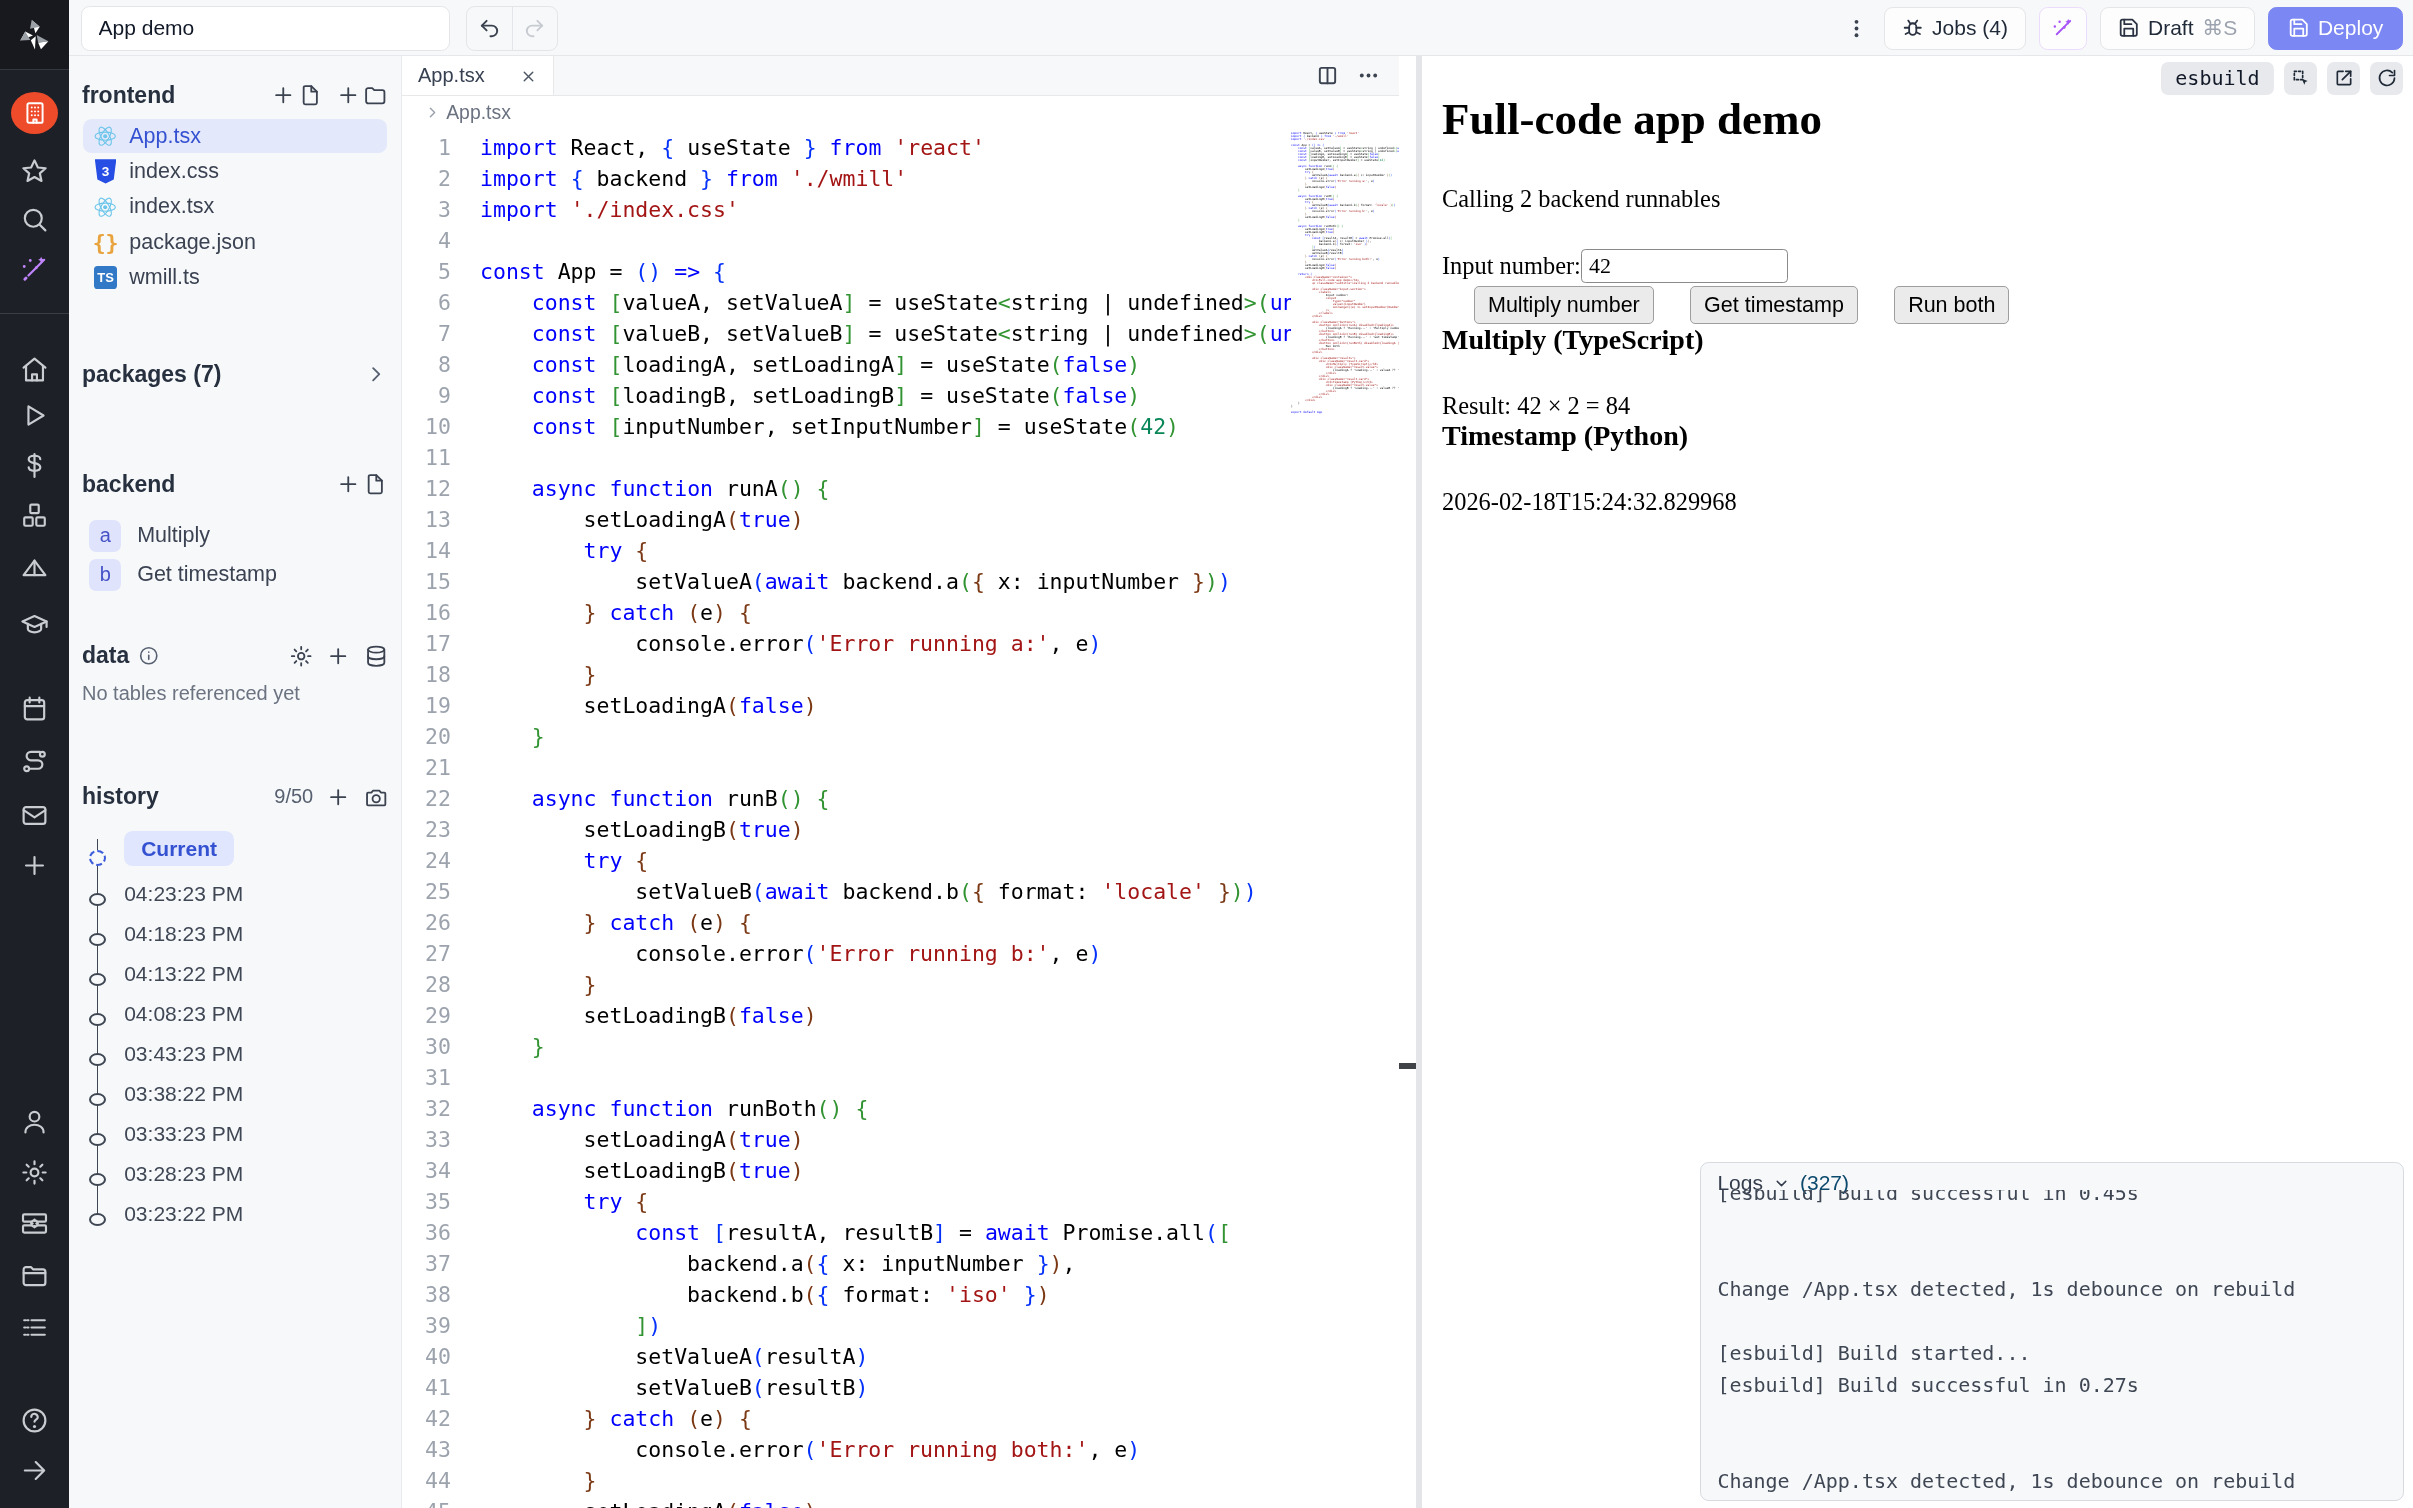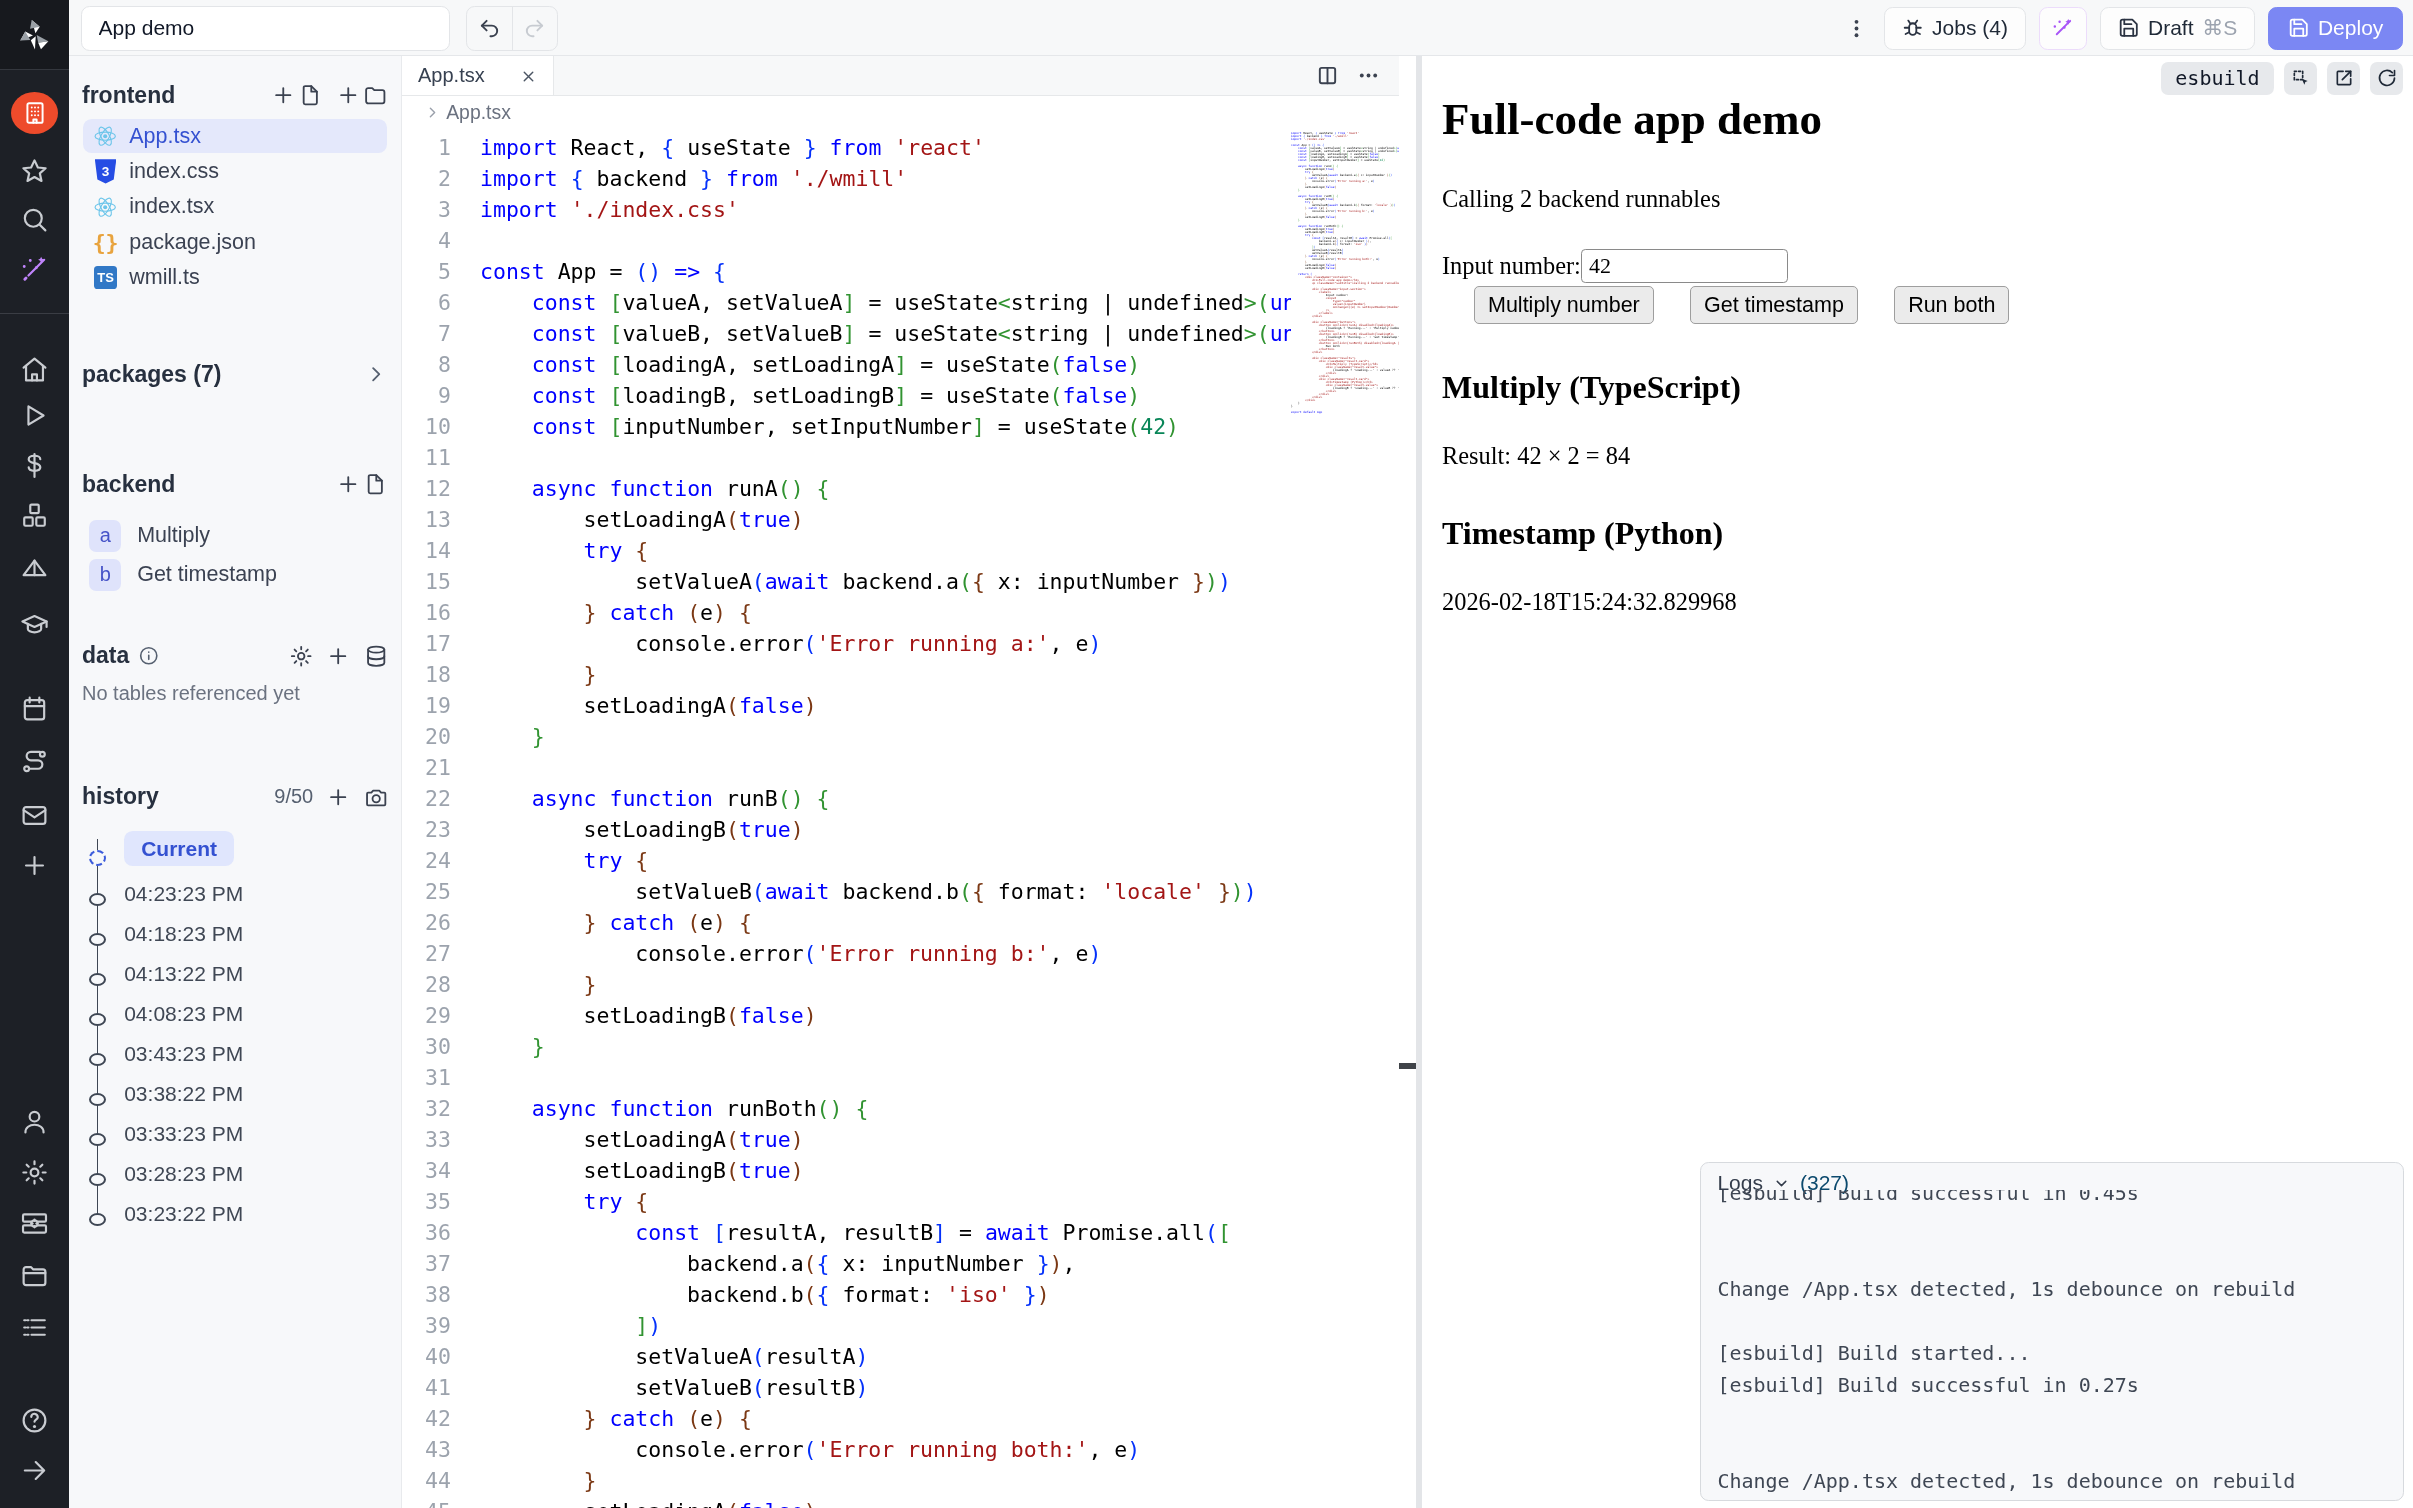--- a/index.html
+++ b/index.html
@@ -120,21 +120,21 @@
   .preview-content { padding:37px 20px 0 20px; font-family:"Liberation Serif",serif; color:#000000; }
   .pv-h1 { font-size:45px; font-weight:bold; font-family:"Liberation Serif",serif; }
   .pv-sub { font-size:24.4px; margin-top:40px; }
   .pv-input-row { margin-top:36px; display:flex; align-items:center; }
   .pv-label { font-size:24.4px; }
   .pv-input { width:207px; height:34px; border:1.4px solid #8a8a8a; border-radius:4.3px; background:#ffffff;
               font-family:"Liberation Serif",serif; font-size:22px; padding:0 7.2px; }
   .pv-buttons { margin-top:2.9px; display:flex; gap:4.3px; }
   .pv-button { background:#ebebeb; border:1.4px solid #9e9e9e; border-radius:5px; padding:5.7px 13px; font-size:21.5px;
                font-family:"Liberation Sans",sans-serif; color:#000000; cursor:pointer;margin-left:32px; }
-  .pv-h2 { font-size:32px; font-weight:bold; margin-top:45px; font-family:"Liberation Serif",serif; }
+  .pv-h2 { font-size:28px; font-weight:bold; font-family:"Liberation Serif",serif; }
   .pv-body { font-size:24.4px; margin-top:36px; }
 
   
   .logs { position:absolute; right:8.6px; bottom:7.2px; width:704px; height:339px; background:#f7f8fa;
           border:0.7px solid #d7dade; border-radius:8.6px; overflow:hidden; }
   .logs-head { display:flex; align-items:center; gap:10px; padding:8.6px 16px 0 16px; font-size:21px; color:#333c4b; }
   .logs-head svg { width:17px; height:17px; color:#333c4b; }
   .logs-count { color:#0c4a6e; }
   .logs-body { margin-top:-5.7px; padding:0 16px; font-family:"DejaVu Sans Mono",monospace; font-size:20px;
                line-height:32px; color:#3f4754; overflow:hidden; height:302px; white-space:pre; }

